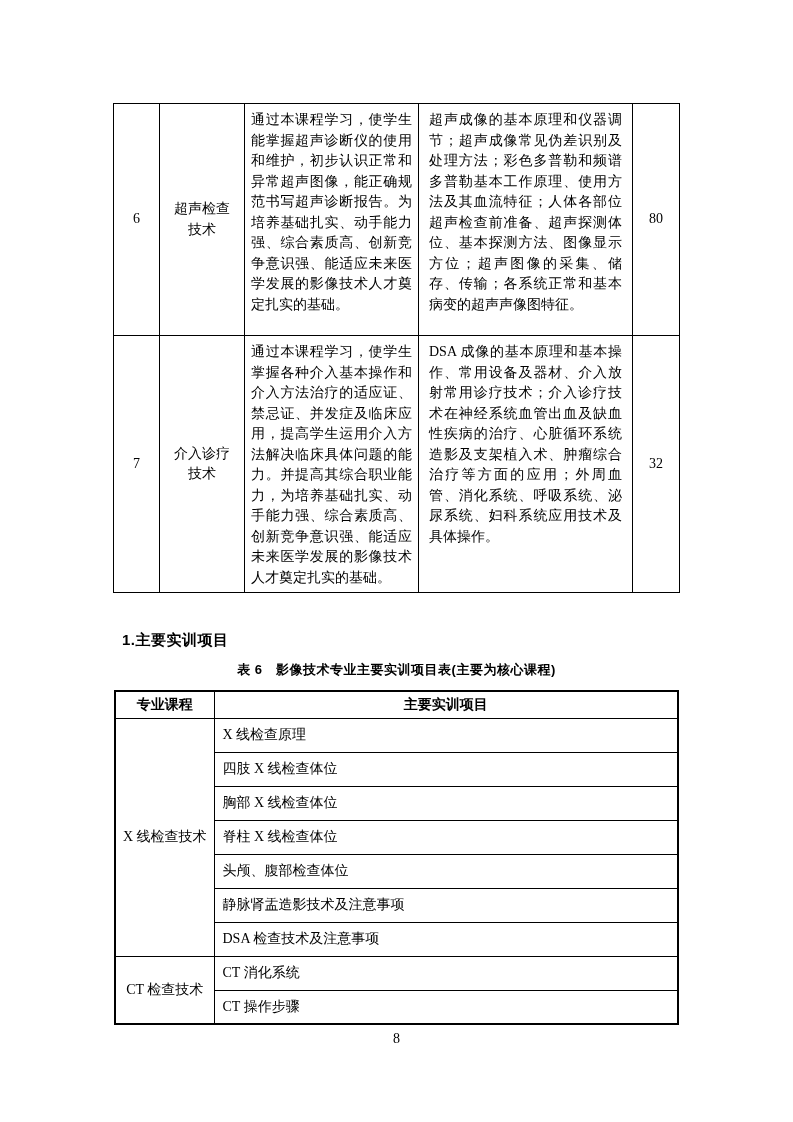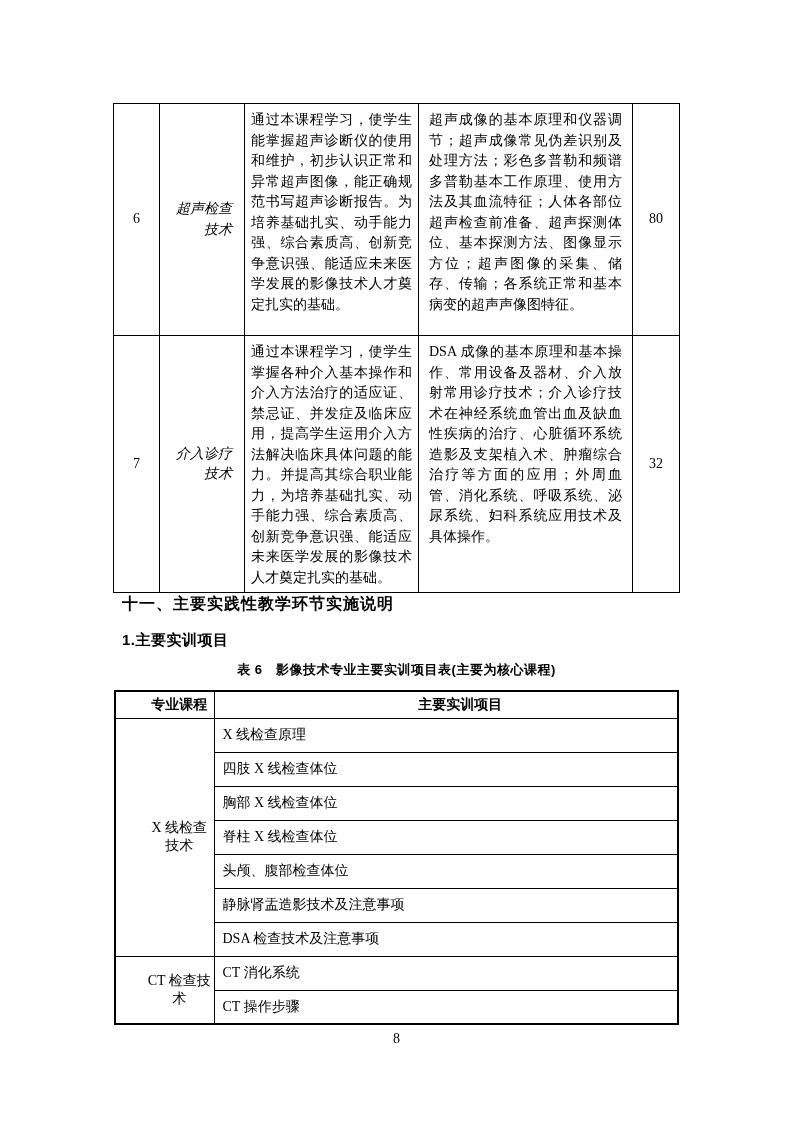--- a/index.html
+++ b/index.html
@@ -28,21 +28,21 @@
     font-size: 14px;
     line-height: 20.5px;
     vertical-align: middle;
   }
   .course-table .col-no    { width: 46px; }
   .course-table .col-name  { width: 85px; }
   .course-table .col-obj   { width: 174px; }
   .course-table .col-cont  { width: 214px; }
   .course-table .col-hours { width: 47px; }
   .course-table td.cell-no    { text-align: center; }
-  .course-table td.cell-name  { text-align: right; padding: 0 12px; font-style: italic; }
+  .course-table td.cell-name  { text-align: center; padding: 0 12px; }
   .course-table td.cell-obj   { vertical-align: top; padding: 6px 6px 4px 6px; text-align: justify; text-justify: inter-character; }
   .course-table td.cell-cont  { vertical-align: top; padding: 6px 10px 4px 10px; text-align: justify; text-justify: inter-character; }
   .course-table td.cell-hours { text-align: center; }
   .course-table tr.row-6 { height: 232px; }
   .course-table tr.row-7 { height: 248px; }
 
   
   .section-heading {
     position: absolute;
     left: 122px;
@@ -79,21 +79,20 @@
     left: 114px;
     top: 690px;
     border-collapse: collapse;
     table-layout: fixed;
     width: 563px;
     border: 2px solid #000000;
   }
   .training-table th, .training-table td {
     border: 1px solid #000000;
     font-size: 14px;
-    padding-left: 29px;
   }
   .training-table .col-course { width: 99px; }
   .training-table .col-items  { width: 464px; }
   .training-table th {
     height: 27px;
     text-align: center;
     font-weight: bold;
     font-family: "Liberation Sans", "DejaVu Sans", sans-serif;
   }
   .training-table td.cell-course {
@@ -142,21 +141,20 @@
       <tr class="row-7">
         <td class="cell-no">7</td>
         <td class="cell-name">介入诊疗技术</td>
         <td class="cell-obj">通过本课程学习，使学生掌握各种介入基本操作和介入方法治疗的适应证、禁忌证、并发症及临床应用，提高学生运用介入方法解决临床具体问题的能力。并提高其综合职业能力，为培养基础扎实、动手能力强、综合素质高、创新竞争意识强、能适应未来医学发展的影像技术人才奠定扎实的基础。</td>
         <td class="cell-cont">DSA 成像的基本原理和基本操作、常用设备及器材、介入放射常用诊疗技术；介入诊疗技术在神经系统血管出血及缺血性疾病的治疗、心脏循环系统造影及支架植入术、肿瘤综合治疗等方面的应用；外周血管、消化系统、呼吸系统、泌尿系统、妇科系统应用技术及具体操作。</td>
         <td class="cell-hours">32</td>
       </tr>
     </tbody>
   </table>
 
-  <div class="section-heading">十一、主要实践性教学环节实施说明</div>
   <div class="section-subheading">1.主要实训项目</div>
   <div class="table-caption">表 6　影像技术专业主要实训项目表(主要为核心课程)</div>
 
   <table class="training-table">
     <colgroup>
       <col class="col-course">
         <col class="col-items">
     </colgroup>
     <thead>
       <tr>

